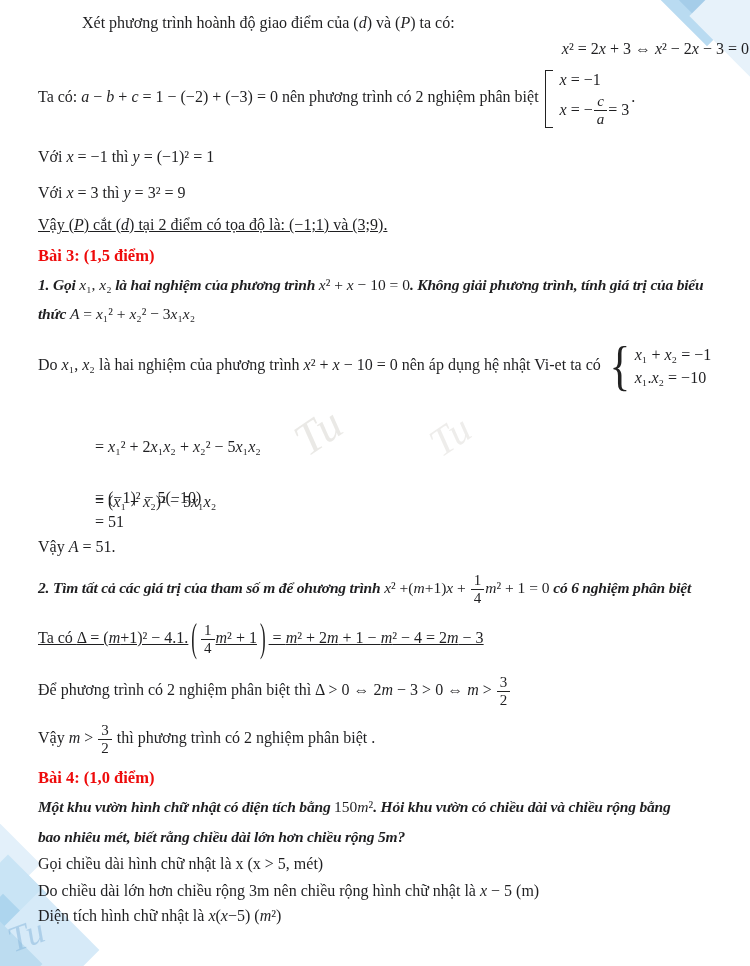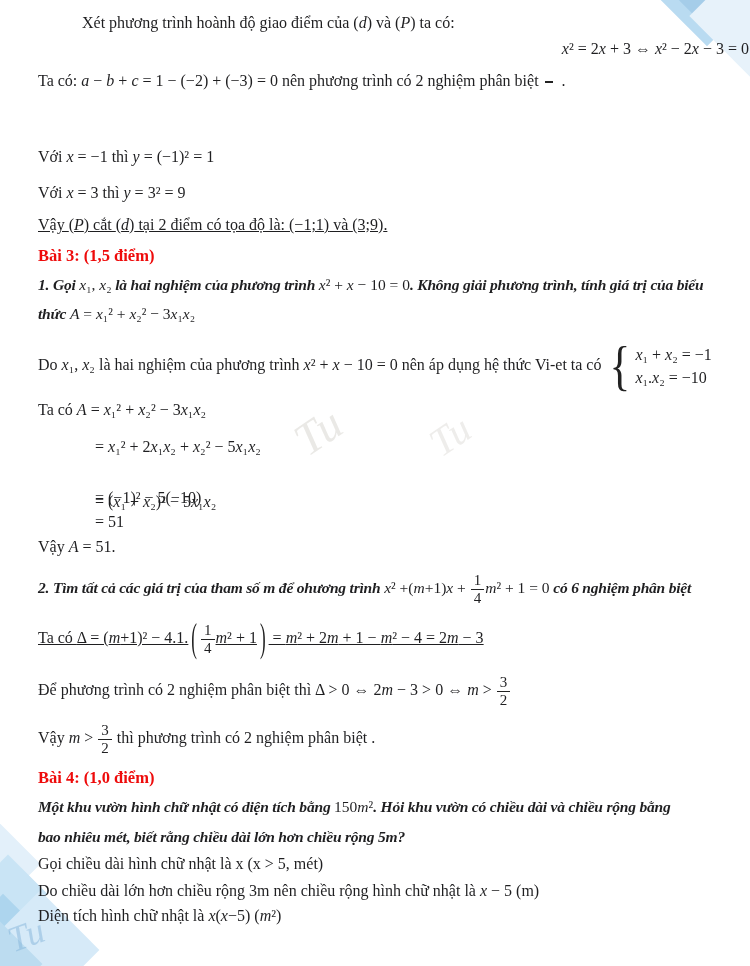--- a/index.html
+++ b/index.html
@@ -70,39 +70,51 @@
     <div class="wm wm-bl">Tu</div>
   </div>
 
   <div class="wm wm-c1">Tu</div>
   <div class="wm wm-c2">Tu</div>
 
   <div class="line" style="top:12px;margin-left:44px;"><span class="rt">Xét phương trình hoành độ giao điểm của </span><span class="m">(<i>d</i>)</span><span class="rt"> và </span><span class="m">(<i>P</i>)</span><span class="rt"> ta có:</span></div>
   <div class="line center" style="top:38px;"><span class="m"><i>x</i>² = 2<i>x</i> + 3 ⇔ <i>x</i>² − 2<i>x</i> − 3 = 0</span></div>
   <div class="line" style="top:70px;"><span class="rt">Ta có: </span><span class="m"><i>a</i> − <i>b</i> + <i>c</i> = 1 − (−2) + (−3) = 0</span><span class="rt"> nên phương trình có 2 nghiệm phân biệt </span><span class="cases">
         <span class="sqb"></span>
+        <span class="rows">
+          <span class="row m">
+            <span class="m"><i>x</i> = −1</span>
+          </span>
+          <span class="row m">
+            <span class="m"><i>x</i> = −</span>
+            <span class="frac m">
+              <span class="num"><i>c</i></span>
+              <span class="den"><i>a</i></span>
+            </span>
+            <span class="m"> = 3</span>
+          </span>
+        </span>
       </span><span class="rt">.</span></div>
   <div class="line" style="top:146px;"><span class="rt">Với </span><span class="m"><i>x</i> = −1</span><span class="rt"> thì </span><span class="m"><i>y</i> = (−1)² = 1</span></div>
   <div class="line" style="top:182px;"><span class="rt">Với </span><span class="m"><i>x</i> = 3</span><span class="rt"> thì </span><span class="m"><i>y</i> = 3² = 9</span></div>
   <div class="line" style="top:214px;text-decoration:underline;"><span class="rt">Vậy </span><span class="m">(<i>P</i>)</span><span class="rt"> cắt </span><span class="m">(<i>d</i>)</span><span class="rt"> tại 2 điểm có tọa độ là: </span><span class="m">(−1;1)</span><span class="rt"> và </span><span class="m">(3;9)</span><span class="rt">.</span></div>
   <div class="line red" style="top:245px;"><span class="rt">Bài 3: (1,5 điểm)</span></div>
   <div class="line bi" style="top:274px;"><span class="rt">1. Gọi </span><span class="m"><i>x</i>₁, <i>x</i>₂</span><span class="rt"> là hai nghiệm của phương trình </span><span class="m"><i>x</i>² + <i>x</i> − 10 = 0</span><span class="rt">. Không giải phương trình, tính giá trị của biểu</span></div>
   <div class="line bi" style="top:303px;"><span class="rt">thức </span><span class="m"><i>A</i> = <i>x</i>₁² + <i>x</i>₂² − 3<i>x</i>₁<i>x</i>₂</span></div>
-  <div class="line" style="top:342px;"><span class="rt">Do </span><span class="m"><i>x</i>₁, <i>x</i>₂</span><span class="rt"> là hai nghiệm của phương trình </span><span class="m"><i>x</i>² + <i>x</i> − 10 = 0</span><span class="rt"> nên áp dụng hệ thức Vi-et ta có </span><span class="cases">
+  <div class="line" style="top:342px;"><span class="rt">Do </span><span class="m"><i>x</i>₁, <i>x</i>₂</span><span class="rt"> là hai nghiệm của phương trình </span><span class="m"><i>x</i>² + <i>x</i> − 10 = 0</span><span class="rt"> nên áp dụng hệ nhật Vi-et ta có </span><span class="cases">
         <span class="curly">{</span>
         <span class="rows">
           <span class="row m">
             <span class="m"><i>x</i>₁ + <i>x</i>₂ = −1</span>
           </span>
           <span class="row m">
             <span class="m"><i>x</i>₁.<i>x</i>₂ = −10</span>
           </span>
         </span>
       </span></div>
-  <div class="line" style="top:399px;"><span class="rt">Ta có </span><span class="m"><i>A</i> = <i>x</i>₁² + <i>x</i>₂² − 3<i>x</i>₁<i>x</i>₂</span></div>
   <div class="line indent" style="top:436px;"><span class="m">= <i>x</i>₁² + 2<i>x</i>₁<i>x</i>₂ + <i>x</i>₂² − 5<i>x</i>₁<i>x</i>₂</span></div>
   <div class="line indent" style="top:460px;margin-top:31px;"><span class="m">= (<i>x</i>₁ + <i>x</i>₂)² − 5<i>x</i>₁<i>x</i>₂</span></div>
   <div class="line indent" style="top:487px;"><span class="m">= (−1)² − 5(−10)</span></div>
   <div class="line indent" style="top:511px;"><span class="m">= 51</span></div>
   <div class="line" style="top:536px;"><span class="rt">Vậy </span><span class="m"><i>A</i> = 51</span><span class="rt">.</span></div>
   <div class="line bi" style="top:572px;"><span class="rt">2. Tìm tất cả các giá trị của tham số m để ohương trình </span><span class="m"><i>x</i>² +(<i>m</i>+1)<i>x</i> + </span><span class="frac m">
         <span class="num">1</span>
         <span class="den">4</span>
       </span><span class="m"><i>m</i>² + 1 = 0</span><span class="rt"> có 6 nghiệm phân biệt</span></div>
   <div class="line" style="top:622px;text-decoration:underline;"><span class="rt">Ta có </span><span class="m">Δ = (<i>m</i>+1)² − 4.1.</span><span class="bigp">(</span><span class="frac m">

